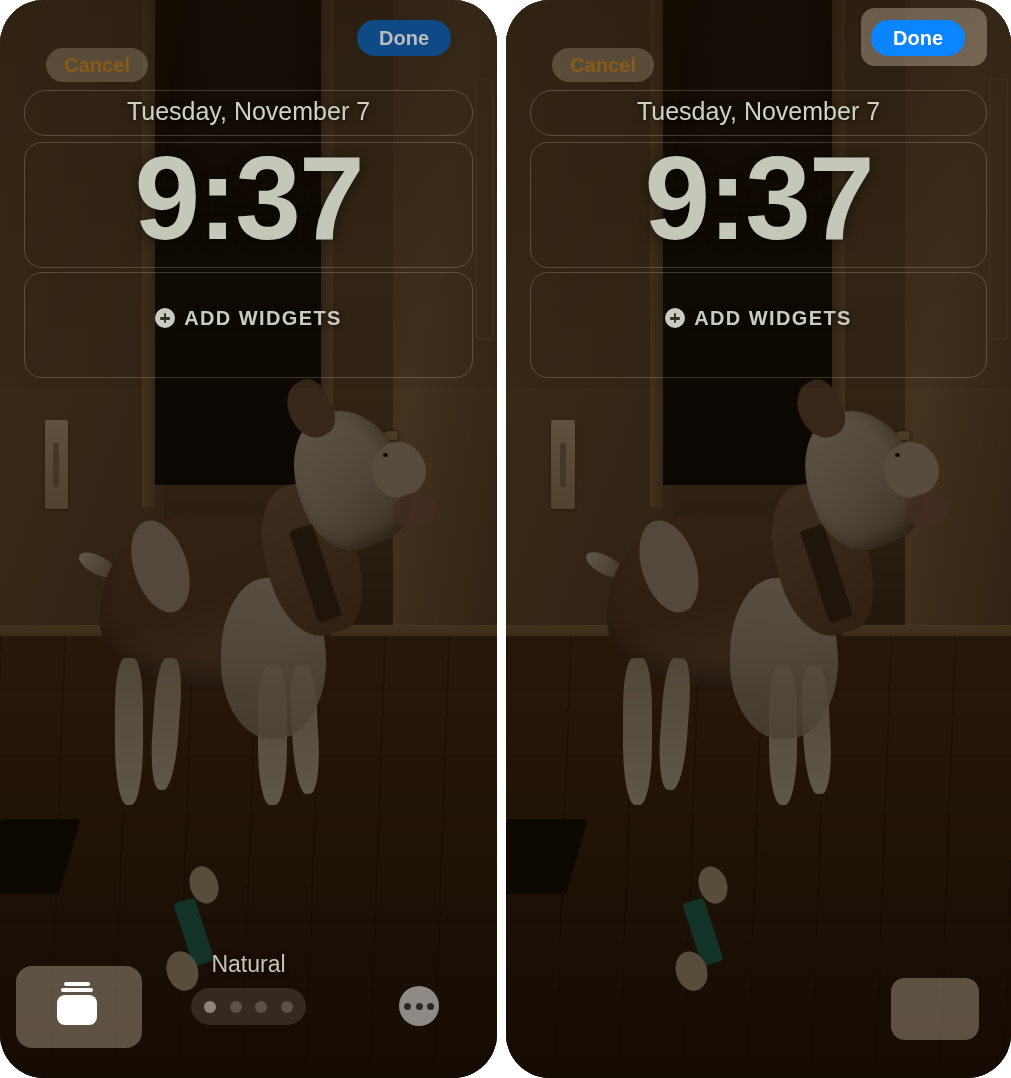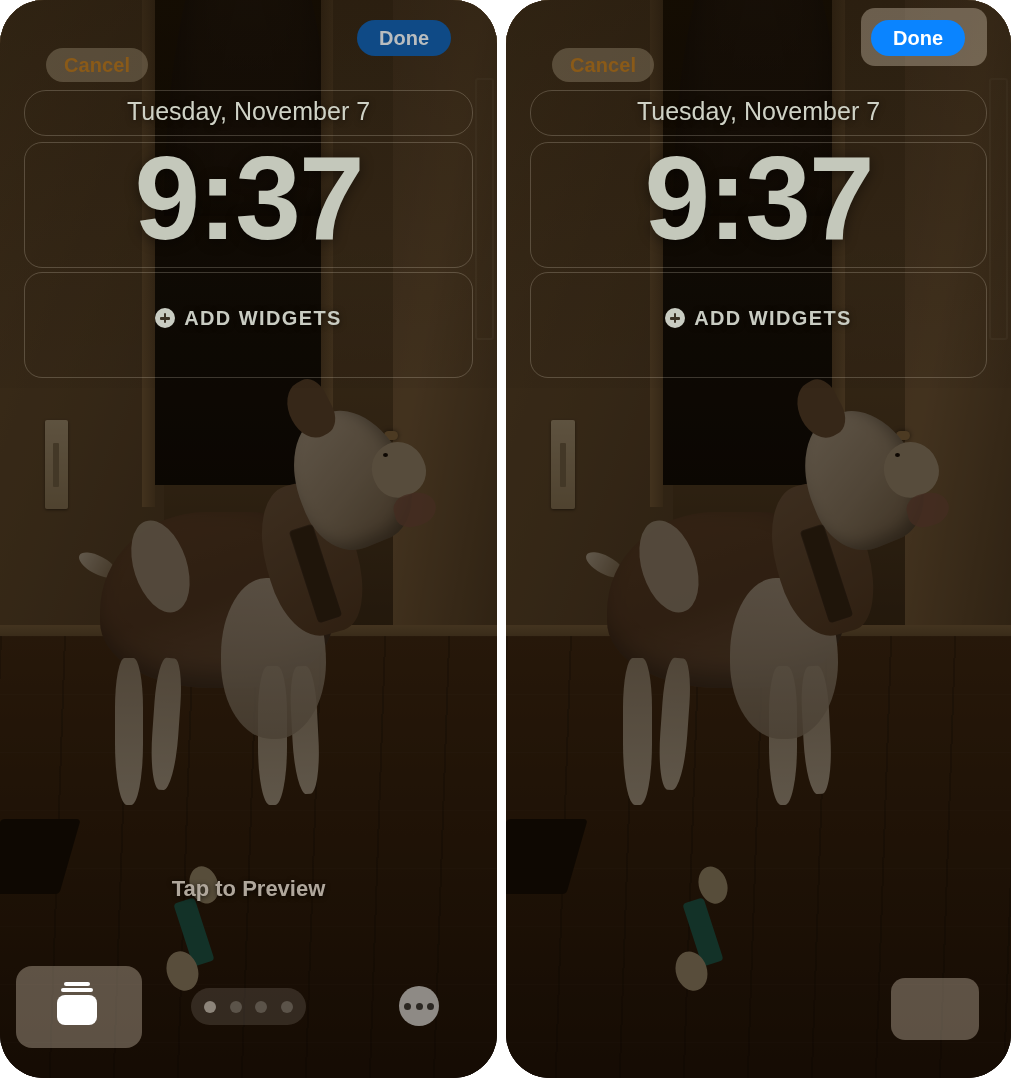--- a/index.html
+++ b/index.html
@@ -341,21 +341,21 @@
     <div class="frame clock"></div>
     <div class="frame widget"></div>
 
     <div class="date-text">Tuesday, November 7</div>
     <div class="clock-text">9:37</div>
 
     <div class="add-widgets">
       <span class="plus-circle"></span><span>ADD WIDGETS</span>
     </div>
 
-    <div class="tap-preview">Tap to Preview</div>
+    <div class="style-name">Natural</div>
 
     <div class="topbar">
       <div class="btn-cancel">Cancel</div>
       <div class="btn-done">Done</div>
     </div>
 
     <div class="highlight" id="hl-stack"></div>
 
     <div class="stack-btn">
       <div class="stack-ico">

